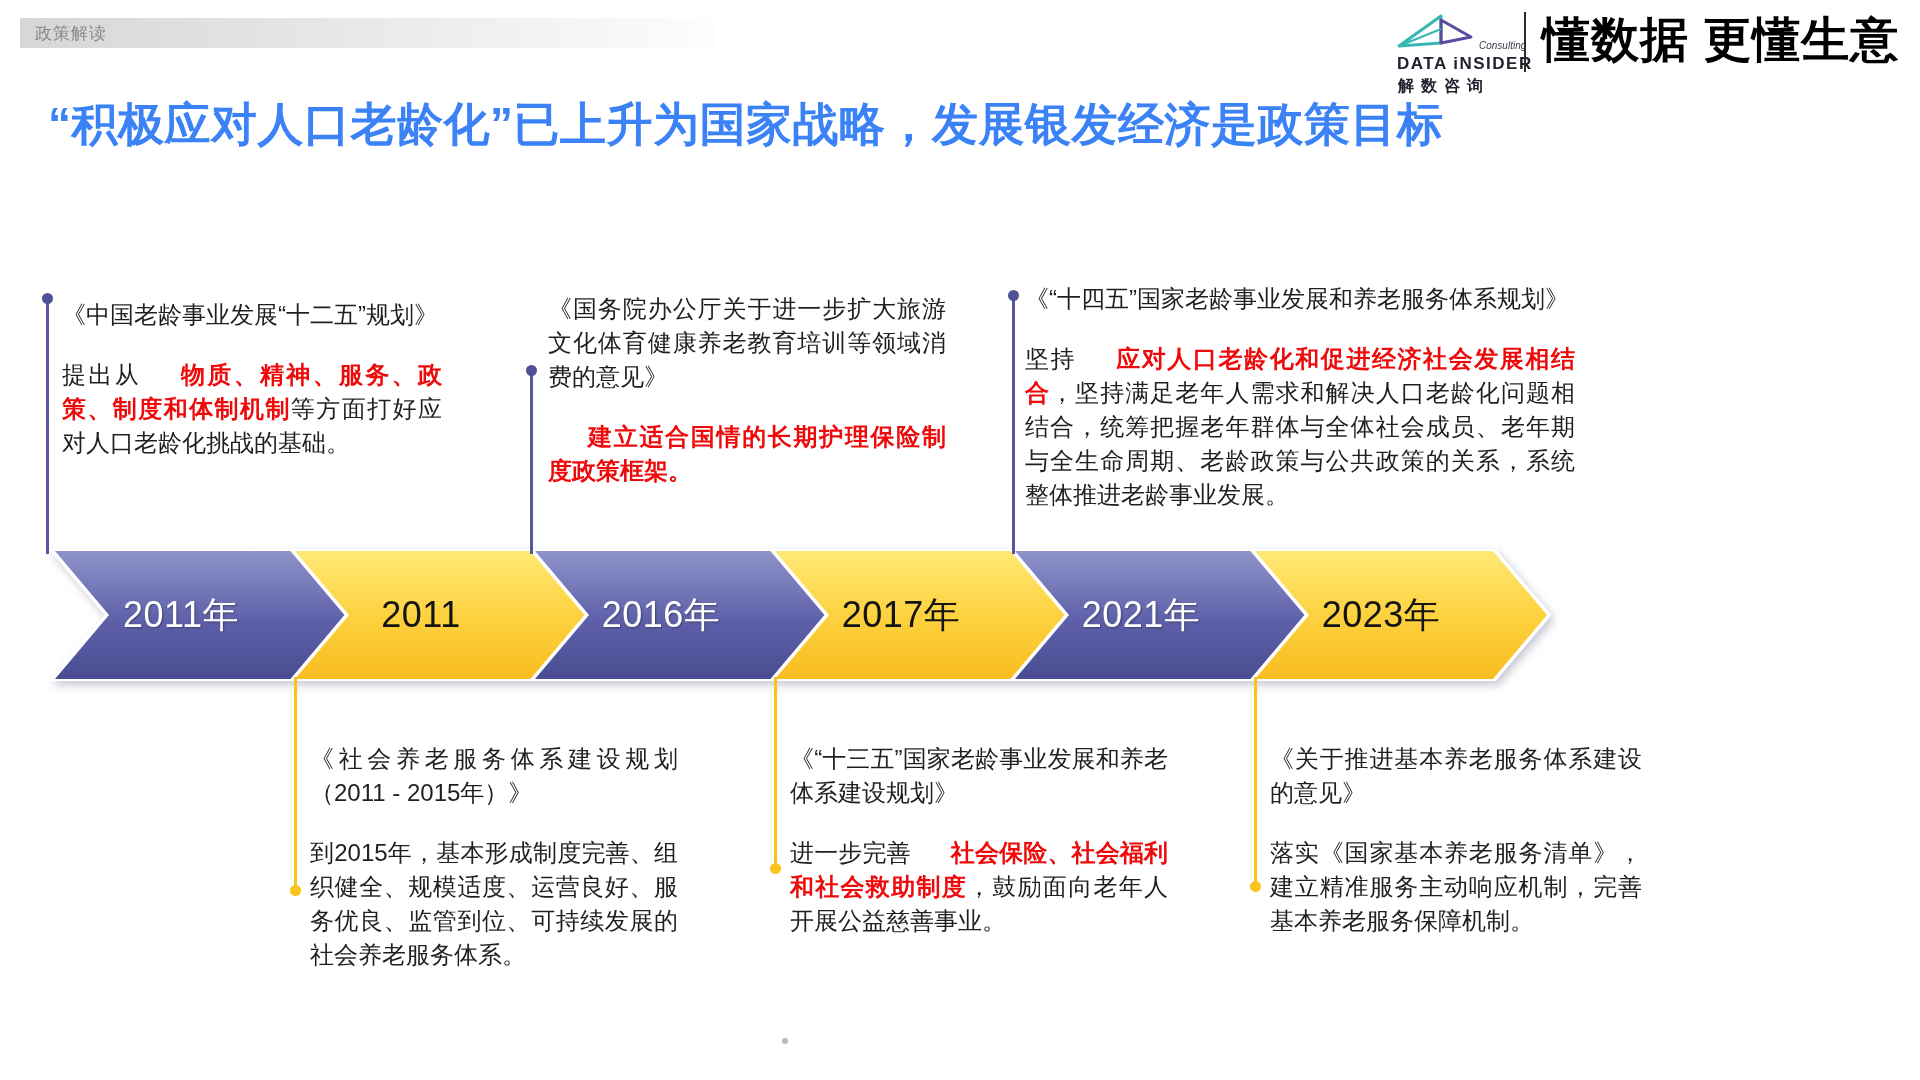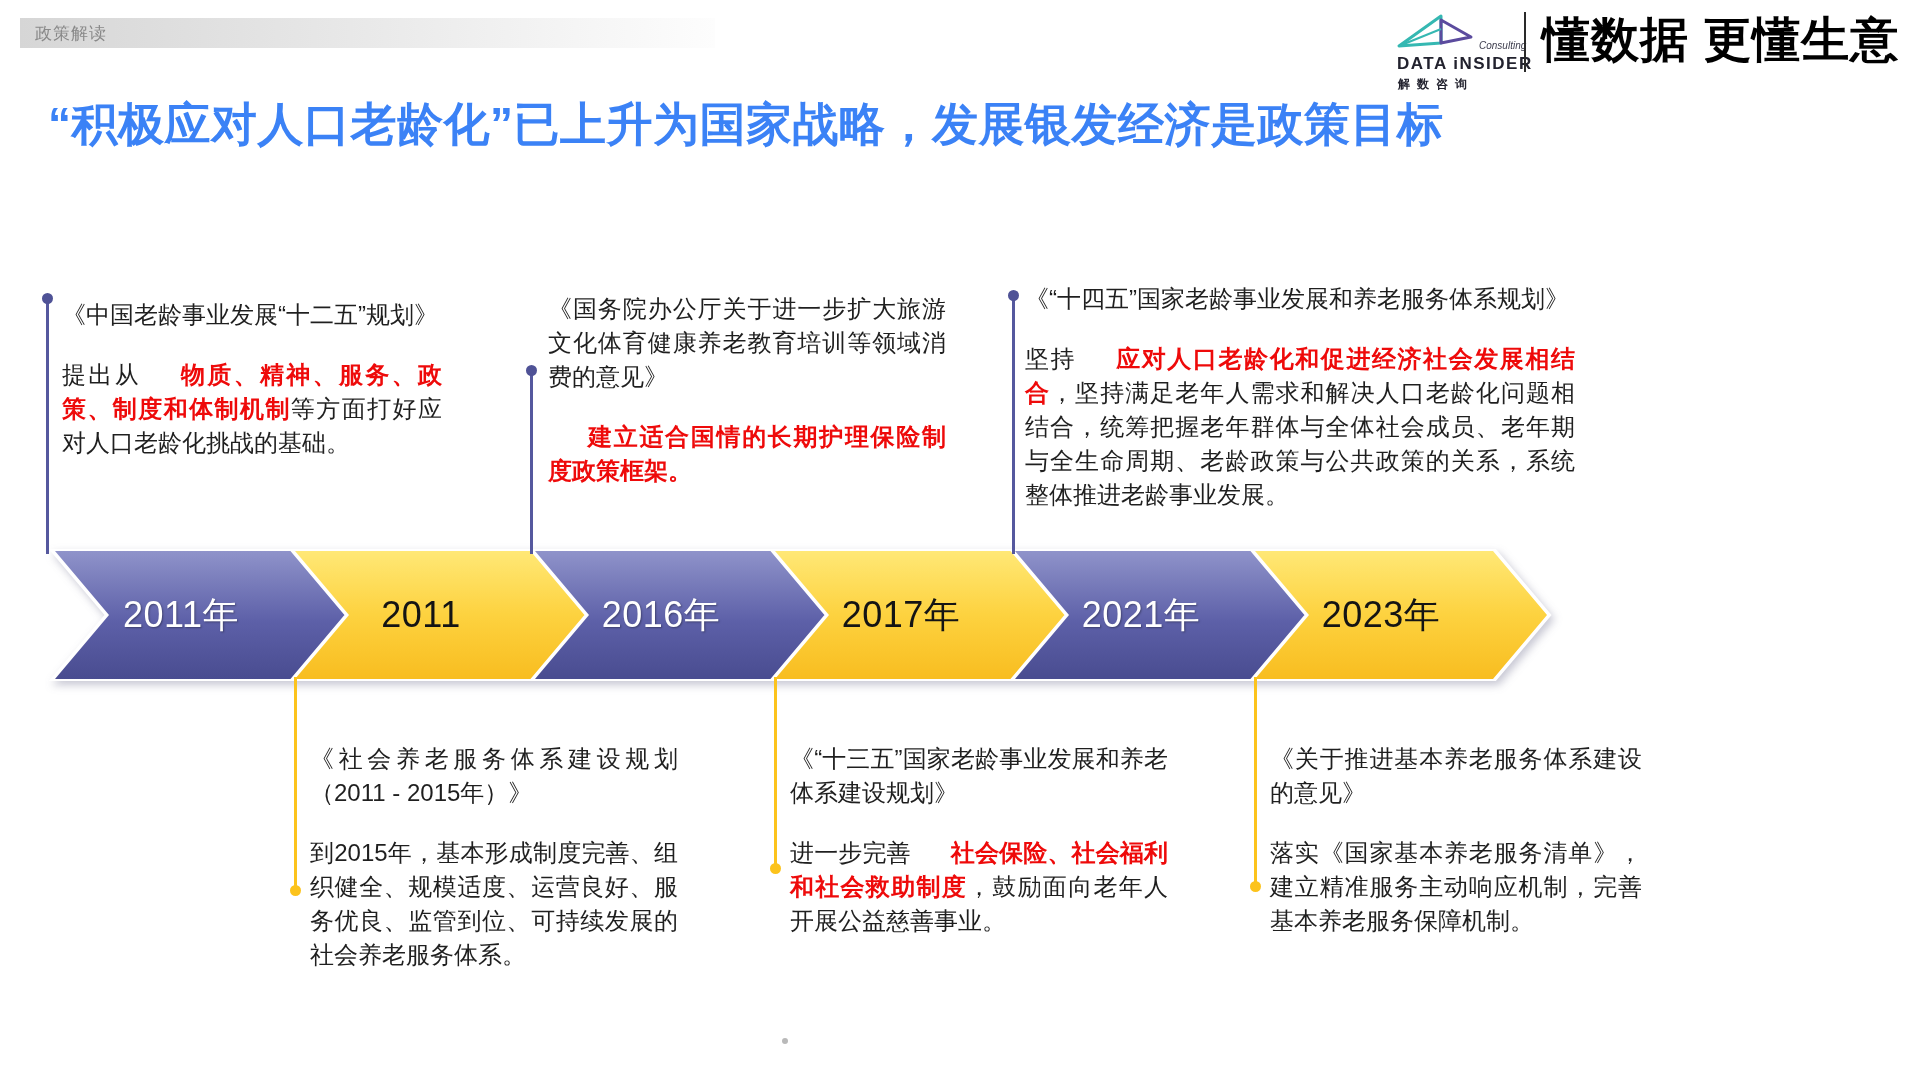--- a/index.html
+++ b/index.html
@@ -13,21 +13,21 @@
     position:absolute;left:20px;top:18px;width:695px;height:30px;
     background:linear-gradient(90deg,#d6d6d6 0%,#e7e7e7 45%,#fdfdfd 100%);
     display:flex;align-items:center;
   }
   .tag-bar .tag-label{color:#898989;font-size:17px;padding-left:15px;letter-spacing:1px;}
 
   
   .logo-wrap{position:absolute;left:1368px;top:10px;width:150px;height:78px;margin-left:27px;}
   .logo-consulting{position:absolute;left:84px;top:30px;font-size:10px;color:#3c3c4c;font-style:italic;}
   .logo-brand{position:absolute;left:2px;top:44px;font-size:17px;font-weight:bold;color:#22222e;letter-spacing:1.5px;}
-  .logo-brand-cn{position:absolute;left:3px;top:66px;font-size:12px;color:#22222e;letter-spacing:7px;font-weight:bold;}
+  .logo-brand-cn{position:absolute;left:3px;top:66px;font-size:16px;color:#22222e;letter-spacing:7px;font-weight:bold;}
   .hdr-divider{position:absolute;left:1524px;top:12px;width:2px;height:60px;background:#2a2a2a;}
   .slogan{position:absolute;left:1542px;top:8px;font-size:48px;font-weight:900;color:#000;letter-spacing:1px;white-space:nowrap;}
 
   
   .main-title{
     position:absolute;left:48px;top:94px;width:1820px;
     font-size:46px;font-weight:900;color:#3b82f6;letter-spacing:0.5px;white-space:nowrap;
   }
 
   

